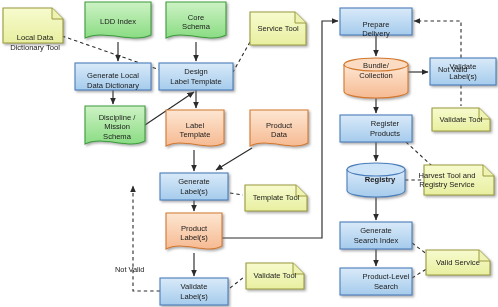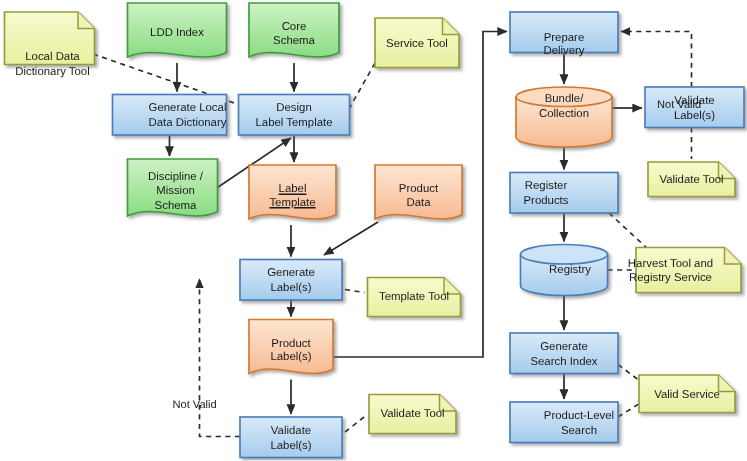--- a/index.html
+++ b/index.html
@@ -165,30 +165,30 @@
       </div>
       <div class="node" style="left: 85px; top: 2px; width: 66px; height: 40px;">
         <span>LDD Index</span>
       </div>
       <div class="node" style="left: 166px; top: 2px; width: 60px; height: 40px;">
         <span>Core<br>Schema</span>
       </div>
       <div class="node" style="left: 250px; top: 12px; width: 56px; height: 33px;">
         <span>Service Tool</span>
       </div>
-      <div class="node" style="left: 87px; top: 63px; width: 76px; height: 27px;">
+      <div class="node" style="left: 75px; top: 63px; width: 76px; height: 27px; align-items: flex-end;">
         <span>Generate Local<br>Data Dictionary</span>
       </div>
       <div class="node" style="left: 159px; top: 63px; width: 74px; height: 27px;">
         <span>Design<br>Label Template</span>
       </div>
       <div class="node" style="left: 87px; top: 106px; width: 60px; height: 42px;">
         <span>Discipline /<br>Mission<br>Schema</span>
       </div>
-      <div class="node" style="left: 166px; top: 110px; width: 58px; height: 40px; text-decoration: underline;">
+      <div class="node" style="left: 166px; top: 110px; width: 58px; height: 40px;">
         <span>Label<br>Template</span>
       </div>
       <div class="node" style="left: 250px; top: 110px; width: 58px; height: 40px;">
         <span>Product<br>Data</span>
       </div>
       <div class="node" style="left: 160px; top: 173px; width: 68px; height: 27px;">
         <span>Generate<br>Label(s)</span>
       </div>
       <div class="node" style="left: 245px; top: 185px; width: 62px; height: 26px;">
         <span>Template Tool</span>
@@ -207,24 +207,24 @@
       </div>
       <div class="node" style="left: 430px; top: 58px; width: 66px; height: 27px;">
         <span>Validate<br>Label(s)</span>
       </div>
       <div class="node" style="left: 344px; top: 58px; width: 64px; height: 25px;">
         <span>Bundle/<br>Collection</span>
       </div>
       <div class="node" style="left: 432px; top: 108px; width: 58px; height: 23px;">
         <span>Validate Tool</span>
       </div>
-      <div class="node" style="left: 328px; top: 115px; width: 72px; height: 27px;">
+      <div class="node" style="left: 349px; top: 115px; width: 72px; height: 27px;">
         <span>Register<br>Products</span>
       </div>
-      <div class="node" style="left: 347px; top: 163px; width: 66px; height: 34px;">
+      <div class="node" style="left: 347px; top: 163px; width: 66px; height: 34px; font-weight: bold;">
         <span>Registry</span>
       </div>
       <div class="node" style="left: 412px; top: 165px; width: 70px; height: 30px;">
         <span>Harvest Tool and<br>Registry Service</span>
       </div>
       <div class="node" style="left: 340px; top: 222px; width: 72px; height: 27px;">
         <span>Generate<br>Search Index</span>
       </div>
       <div class="node" style="left: 426px; top: 250px; width: 64px; height: 25px;">
         <span>Valid Service</span>

